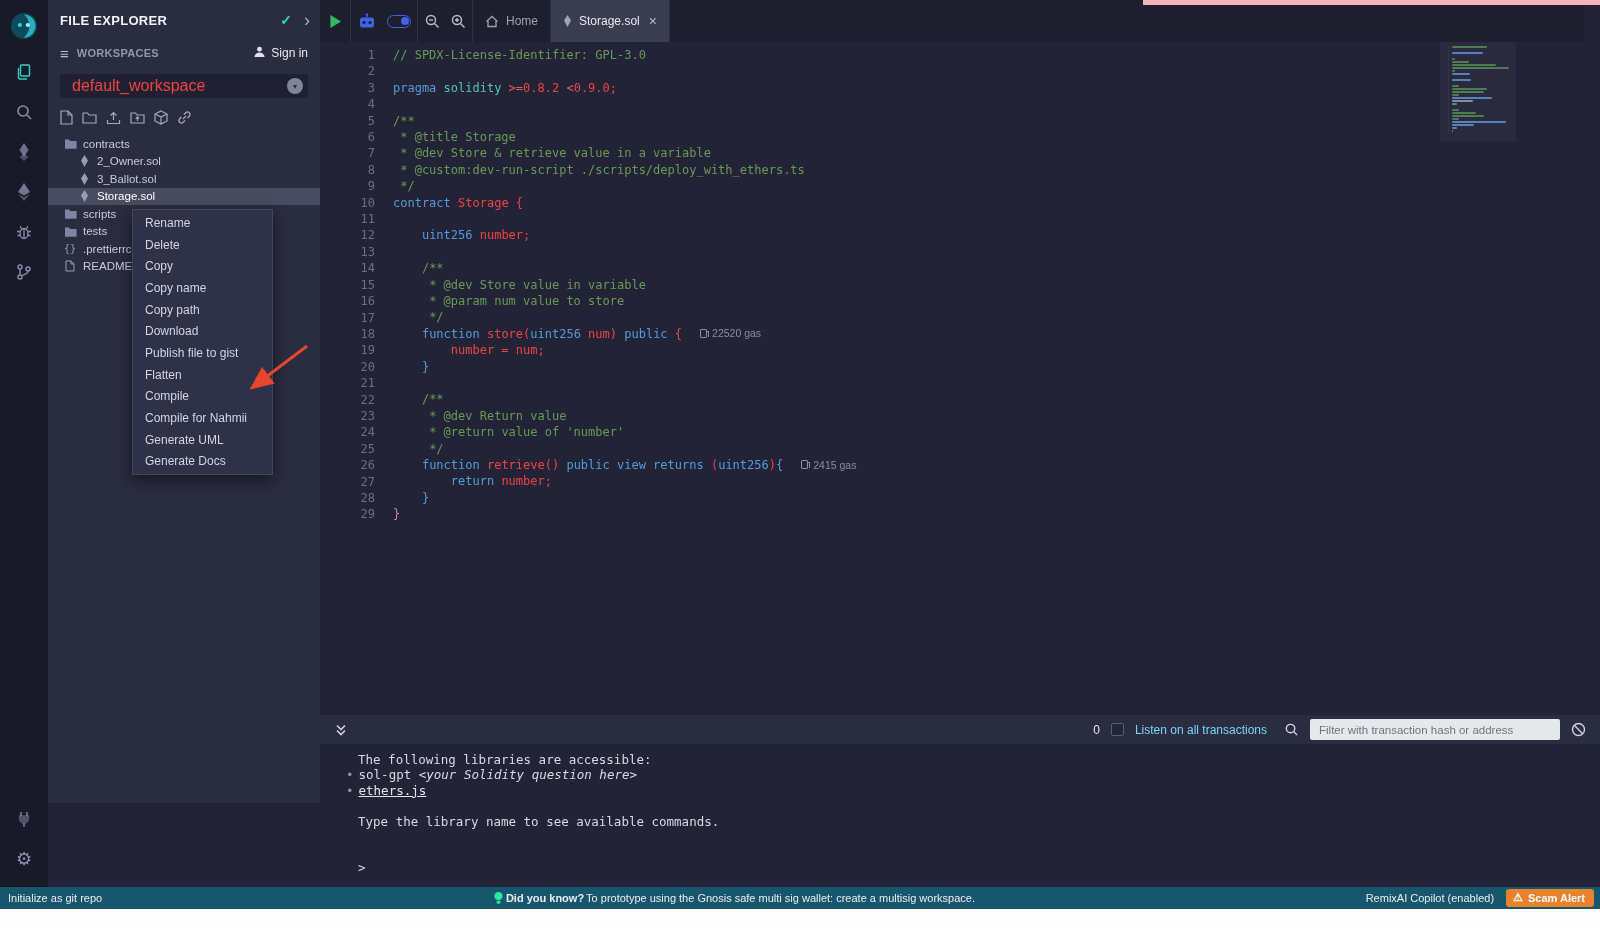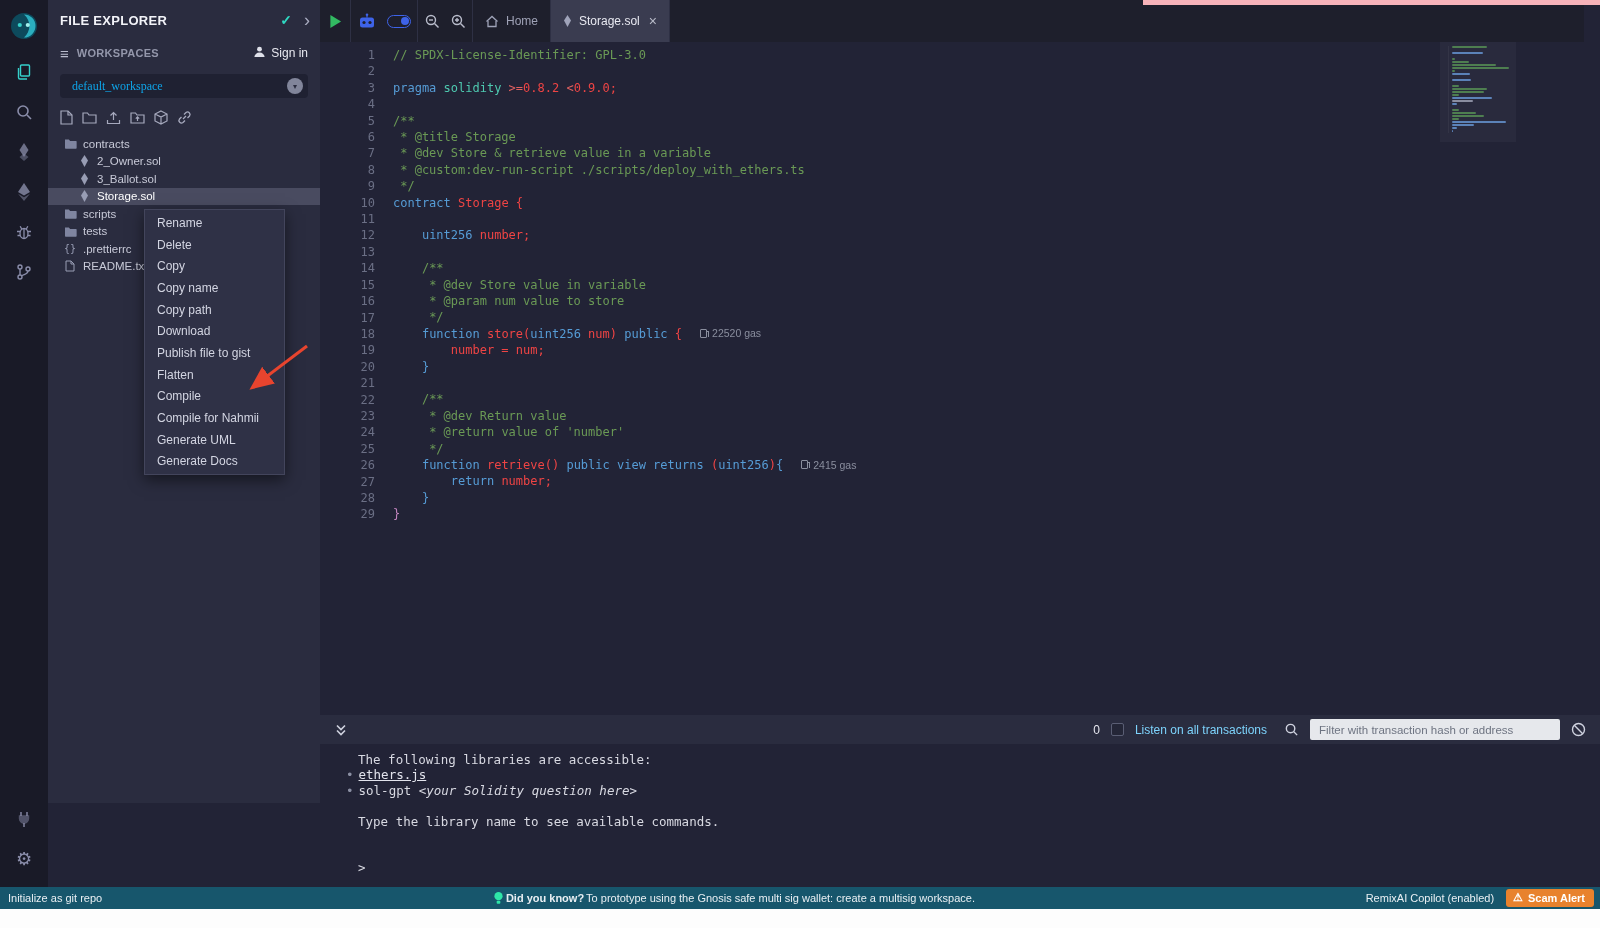--- a/index.html
+++ b/index.html
@@ -18,32 +18,32 @@
   .side-panel { position:absolute; left:48px; top:0; width:272px; height:803px; background:#2a2c3f; z-index:4; }
   .panel-header { display:flex; align-items:center; height:40px; padding:0 10px 0 12px; }
   .panel-title { color:#f2f3f8; font-size:13px; font-weight:bold; letter-spacing:.3px; flex:1; }
   .hdr-check { color:#2fd8c2; font-size:14px; font-weight:bold; margin-right:12px; cursor:pointer; }
   .hdr-chev { color:#a9acc0; font-size:18px; cursor:pointer; line-height:12px; }
   .ws-row { display:flex; align-items:center; height:26px; padding:0 12px; gap:8px; }
   .ws-burger { color:#b9bccd; font-size:15px; cursor:pointer; }
   .ws-label { color:#9497ab; font-size:11px; font-weight:bold; letter-spacing:.3px; flex:1; }
   .signin { display:flex; align-items:center; gap:5px; color:#e8e9f0; font-size:12px; cursor:pointer; }
   .ws-select { margin:8px 12px 0 12px; height:24px; background:#1f2132; border-radius:4px; display:flex; align-items:center; padding:0 5px 0 12px; cursor:pointer; }
-  .ws-select-text { color:#0ea5e9; font-size:12px; flex:1;font-family:Liberation Serif, serif; }
+  .ws-select-text { color:#ef4444; font-size:16px; flex:1; }
   .ws-badge { width:16px; height:16px; border-radius:50%; background:#81859a; display:flex; align-items:center; justify-content:center; color:#2a2c3f; font-size:8px; }
   .fe-toolbar { display:flex; align-items:center; gap:9px; padding:12px 0 6px 12px; }
   .fe-toolbar .tb { cursor:pointer; display:flex; align-items:center; }
   .file-tree { margin-top:4px; }
   .tree-row { display:flex; align-items:center; height:17.5px; font-size:11.5px; color:#c8cad8; cursor:pointer; white-space:nowrap; }
   .tree-row.selected { background:#494b60; color:#ffffff; }
   .tree-icon { display:inline-flex; width:16px; justify-content:center; margin-right:5px; flex:none; }
   .braces-glyph { font-family:"DejaVu Sans Mono", monospace; font-size:10px; color:#989db4; }
 
   
-  .context-menu { position:absolute; left:144px; top:209px; width:141px; background:#2f3146; border:1px solid #43455c; box-shadow:0 5px 14px rgba(0,0,0,.5); z-index:30; padding:2px 0; }
+  .context-menu { position:absolute; left:132px; top:209px; width:141px; background:#2f3146; border:1px solid #43455c; box-shadow:0 5px 14px rgba(0,0,0,.5); z-index:30; padding:2px 0; }
   .menu-item { height:21.7px; display:flex; align-items:center; padding-left:12px; font-size:12px; color:#d3d5e2; cursor:pointer; white-space:nowrap; }
 
   
   .main { position:absolute; left:320px; top:0; right:0; height:887px; background:#222336; }
   .tabbar { position:absolute; top:0; left:0; right:16px; height:42px; background:#1e1f2c; display:flex; align-items:stretch; }
   .bar-sep { width:1px; background:#2e3044; }
   .run-btn { width:30px; display:flex; align-items:center; justify-content:center; cursor:pointer; }
   .run-group { display:flex; align-items:center; padding:0 6px; gap:10px; }
   .toggle-pill { width:24px; height:13px; border:1.5px solid #3e63e8; border-radius:8px; position:relative; cursor:pointer; }
   .toggle-pill::after { content:""; position:absolute; right:1.5px; top:1px; width:8px; height:8px; border-radius:50%; background:#3e63e8; }
@@ -449,22 +449,22 @@
               <circle cx="7.5" cy="7.5" r="6"></circle>
               <path d="M3.3 3.3 L11.7 11.7"></path>
             </svg>
         </span>
       </span>
     </div>
 
     <div class="terminal">
       <div>
           <div class="t-line">The following libraries are accessible:</div>
+          <div class="t-line"><span class="t-bullet">•</span><span>sol-gpt </span><span class="t-it">&lt;your Solidity question here&gt;</span></div>
           <div class="t-line"><span class="t-bullet">•</span><span class="t-link">ethers.js</span></div>
-          <div class="t-line"><span class="t-bullet">•</span><span>sol-gpt </span><span class="t-it">&lt;your Solidity question here&gt;</span></div>
           <div class="t-line">&nbsp;</div>
           <div class="t-line">Type the library name to see available commands.</div>
           <div class="t-line">&nbsp;</div>
           <div class="t-line">&nbsp;</div>
           <div class="t-line">&gt;</div>
         </div>
     </div>
   </main>
 
   <footer class="statusbar">

